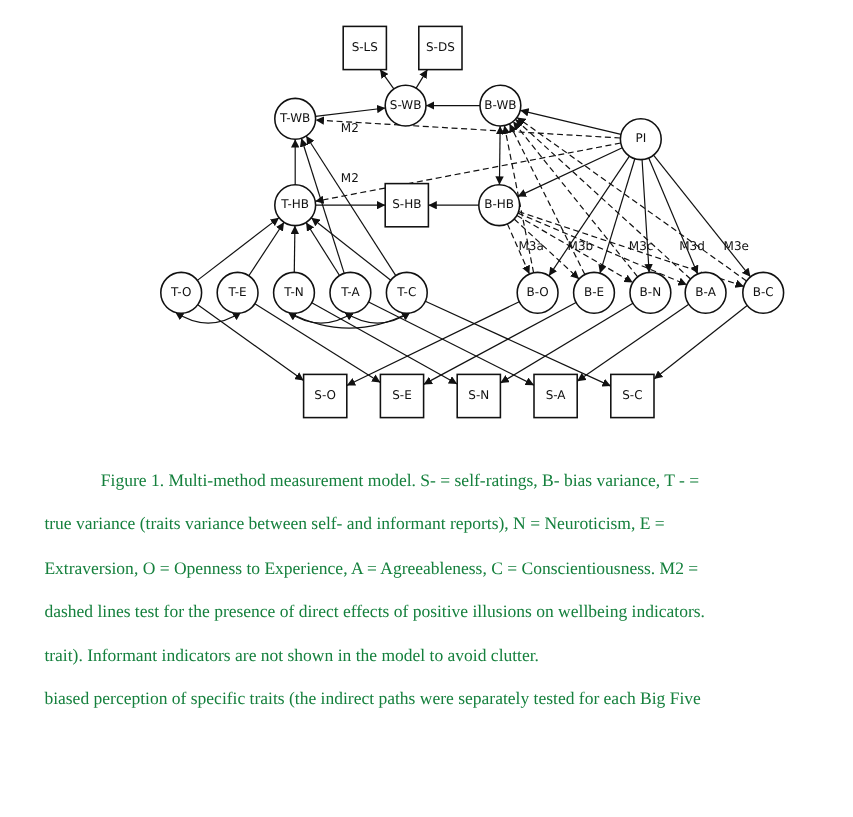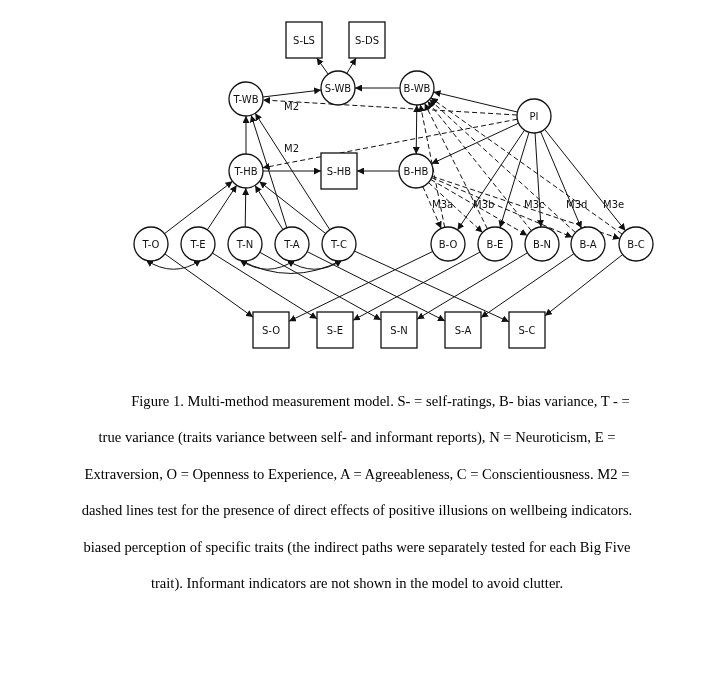--- a/index.html
+++ b/index.html
@@ -3,23 +3,22 @@
   <meta charset="utf-8">
   <style>
     html, body { margin: 0; padding: 0; background: #ffffff; }
     body { width: 711px; height: 681px; position: relative; overflow: hidden; }
     #diagram { position: absolute; left: 0; top: 0; width: 711px; height: 370px; }
     #diagram text { font-family: "DejaVu Sans", sans-serif; font-size: 10px; fill: #111; }
     #diagram .node-label { text-anchor: middle; dominant-baseline: central; }
     #diagram .path-label { font-size: 10px; }
     .caption {
       position: absolute; left: 37px; top: 383px; width: 640px;
-      font-family: "Liberation Serif", serif; font-size: 14.6px; color: #000000;
+      font-family: "Liberation Serif", serif; font-size: 14.6px; color: #15803d;
       line-height: 36.4px;
-      text-align: center;
     }
     .caption .line { display: block; white-space: nowrap; height: 36.4px; }
     .caption .first { padding-left: 47px; }
   </style>
 </head>
 <body>
 
 <svg id="diagram" width="711" height="370" viewBox="0 0 711 370">
   <defs>
     <marker id="arrow" viewBox="0 0 10 10" refX="10" refY="5" markerWidth="7" markerHeight="7" orient="auto-start-reverse" markerUnits="userSpaceOnUse">
@@ -183,15 +182,15 @@
     <text class="path-label" x="566" y="208">M3d</text>
     <text class="path-label" x="603" y="208">M3e</text>
   </g>
 </svg>
 
 <div class="caption">
   <span class="line first">Figure 1. Multi-method measurement model. S- = self-ratings, B- bias variance, T - =</span>
   <span class="line">true variance (traits variance between self- and informant reports), N = Neuroticism, E =</span>
   <span class="line">Extraversion, O = Openness to Experience, A = Agreeableness, C = Conscientiousness. M2 =</span>
   <span class="line">dashed lines test for the presence of direct effects of positive illusions on wellbeing indicators.</span>
+  <span class="line">trait).  Informant indicators are not shown in the model to avoid clutter.</span>
   <span class="line">biased perception of specific traits (the indirect paths were separately tested for each Big Five</span>
-  <span class="line">trait).  Informant indicators are not shown in the model to avoid clutter.</span>
 </div>
 
 </body></html>

